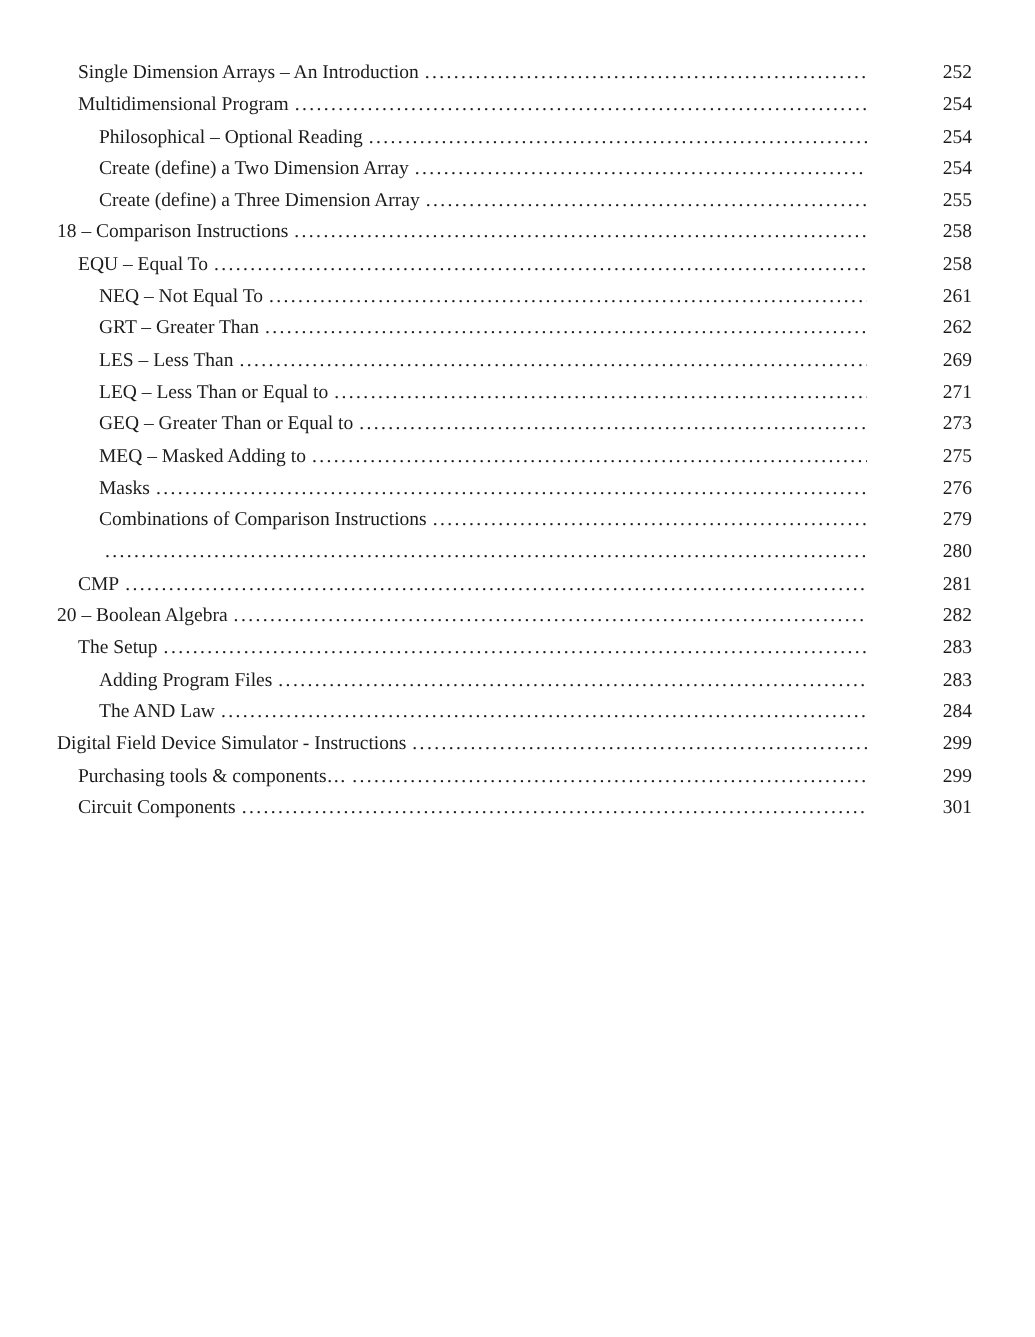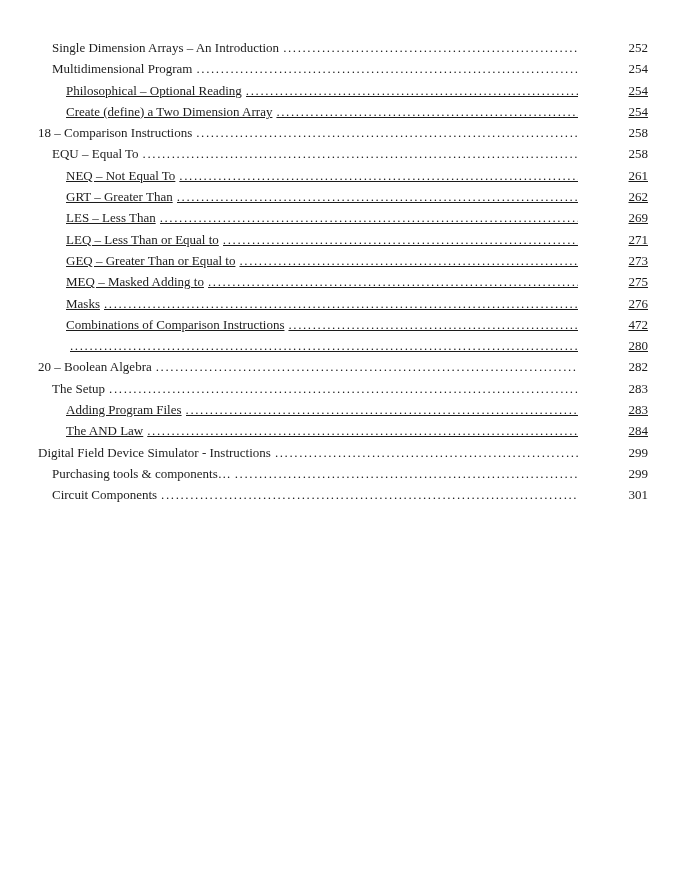--- a/index.html
+++ b/index.html
@@ -23,21 +23,21 @@
     top: 37px;
     width: 610px;
   }
   .toc-row {
     display: flex;
     align-items: baseline;
     line-height: 21.3px;
     height: 21.3px;
   }
   .toc-row.level-1 { padding-left: 14px; }
-  .toc-row.level-2 { padding-left: 28px; text-decoration: underline; }
+  .toc-row.level-2 { padding-left: 28px; }
   .toc-title {
     flex: 0 0 auto;
     white-space: nowrap;
   }
   .toc-leader {
     flex: 1 1 auto;
     min-width: 0;
     overflow: hidden;
     white-space: nowrap;
     margin: 0 3px 0 4px;
@@ -77,20 +77,25 @@
       <div class="toc-row level-2">
         <span class="toc-title">Philosophical – Optional Reading</span>
         <span class="toc-leader"></span>
         <span class="toc-page">254</span>
       </div>
       <div class="toc-row level-2">
         <span class="toc-title">Create (define) a Two Dimension Array</span>
         <span class="toc-leader"></span>
         <span class="toc-page">254</span>
       </div>
+      <div class="toc-row level-2">
+        <span class="toc-title">Create (define) a Three Dimension Array</span>
+        <span class="toc-leader"></span>
+        <span class="toc-page">255</span>
+      </div>
       <div class="toc-row level-0">
         <span class="toc-title">18 – Comparison Instructions</span>
         <span class="toc-leader"></span>
         <span class="toc-page">258</span>
       </div>
       <div class="toc-row level-1">
         <span class="toc-title">EQU – Equal To</span>
         <span class="toc-leader"></span>
         <span class="toc-page">258</span>
       </div>
@@ -125,25 +130,30 @@
         <span class="toc-page">275</span>
       </div>
       <div class="toc-row level-2">
         <span class="toc-title">Masks</span>
         <span class="toc-leader"></span>
         <span class="toc-page">276</span>
       </div>
       <div class="toc-row level-2">
         <span class="toc-title">Combinations of Comparison Instructions</span>
         <span class="toc-leader"></span>
-        <span class="toc-page">472</span>
+        <span class="toc-page">279</span>
       </div>
       <div class="toc-row level-2">
         <span class="toc-leader"></span>
         <span class="toc-page">280</span>
+      </div>
+      <div class="toc-row level-1">
+        <span class="toc-title">CMP</span>
+        <span class="toc-leader"></span>
+        <span class="toc-page">281</span>
       </div>
       <div class="toc-row level-0">
         <span class="toc-title">20 – Boolean Algebra</span>
         <span class="toc-leader"></span>
         <span class="toc-page">282</span>
       </div>
       <div class="toc-row level-1">
         <span class="toc-title">The Setup</span>
         <span class="toc-leader"></span>
         <span class="toc-page">283</span>

